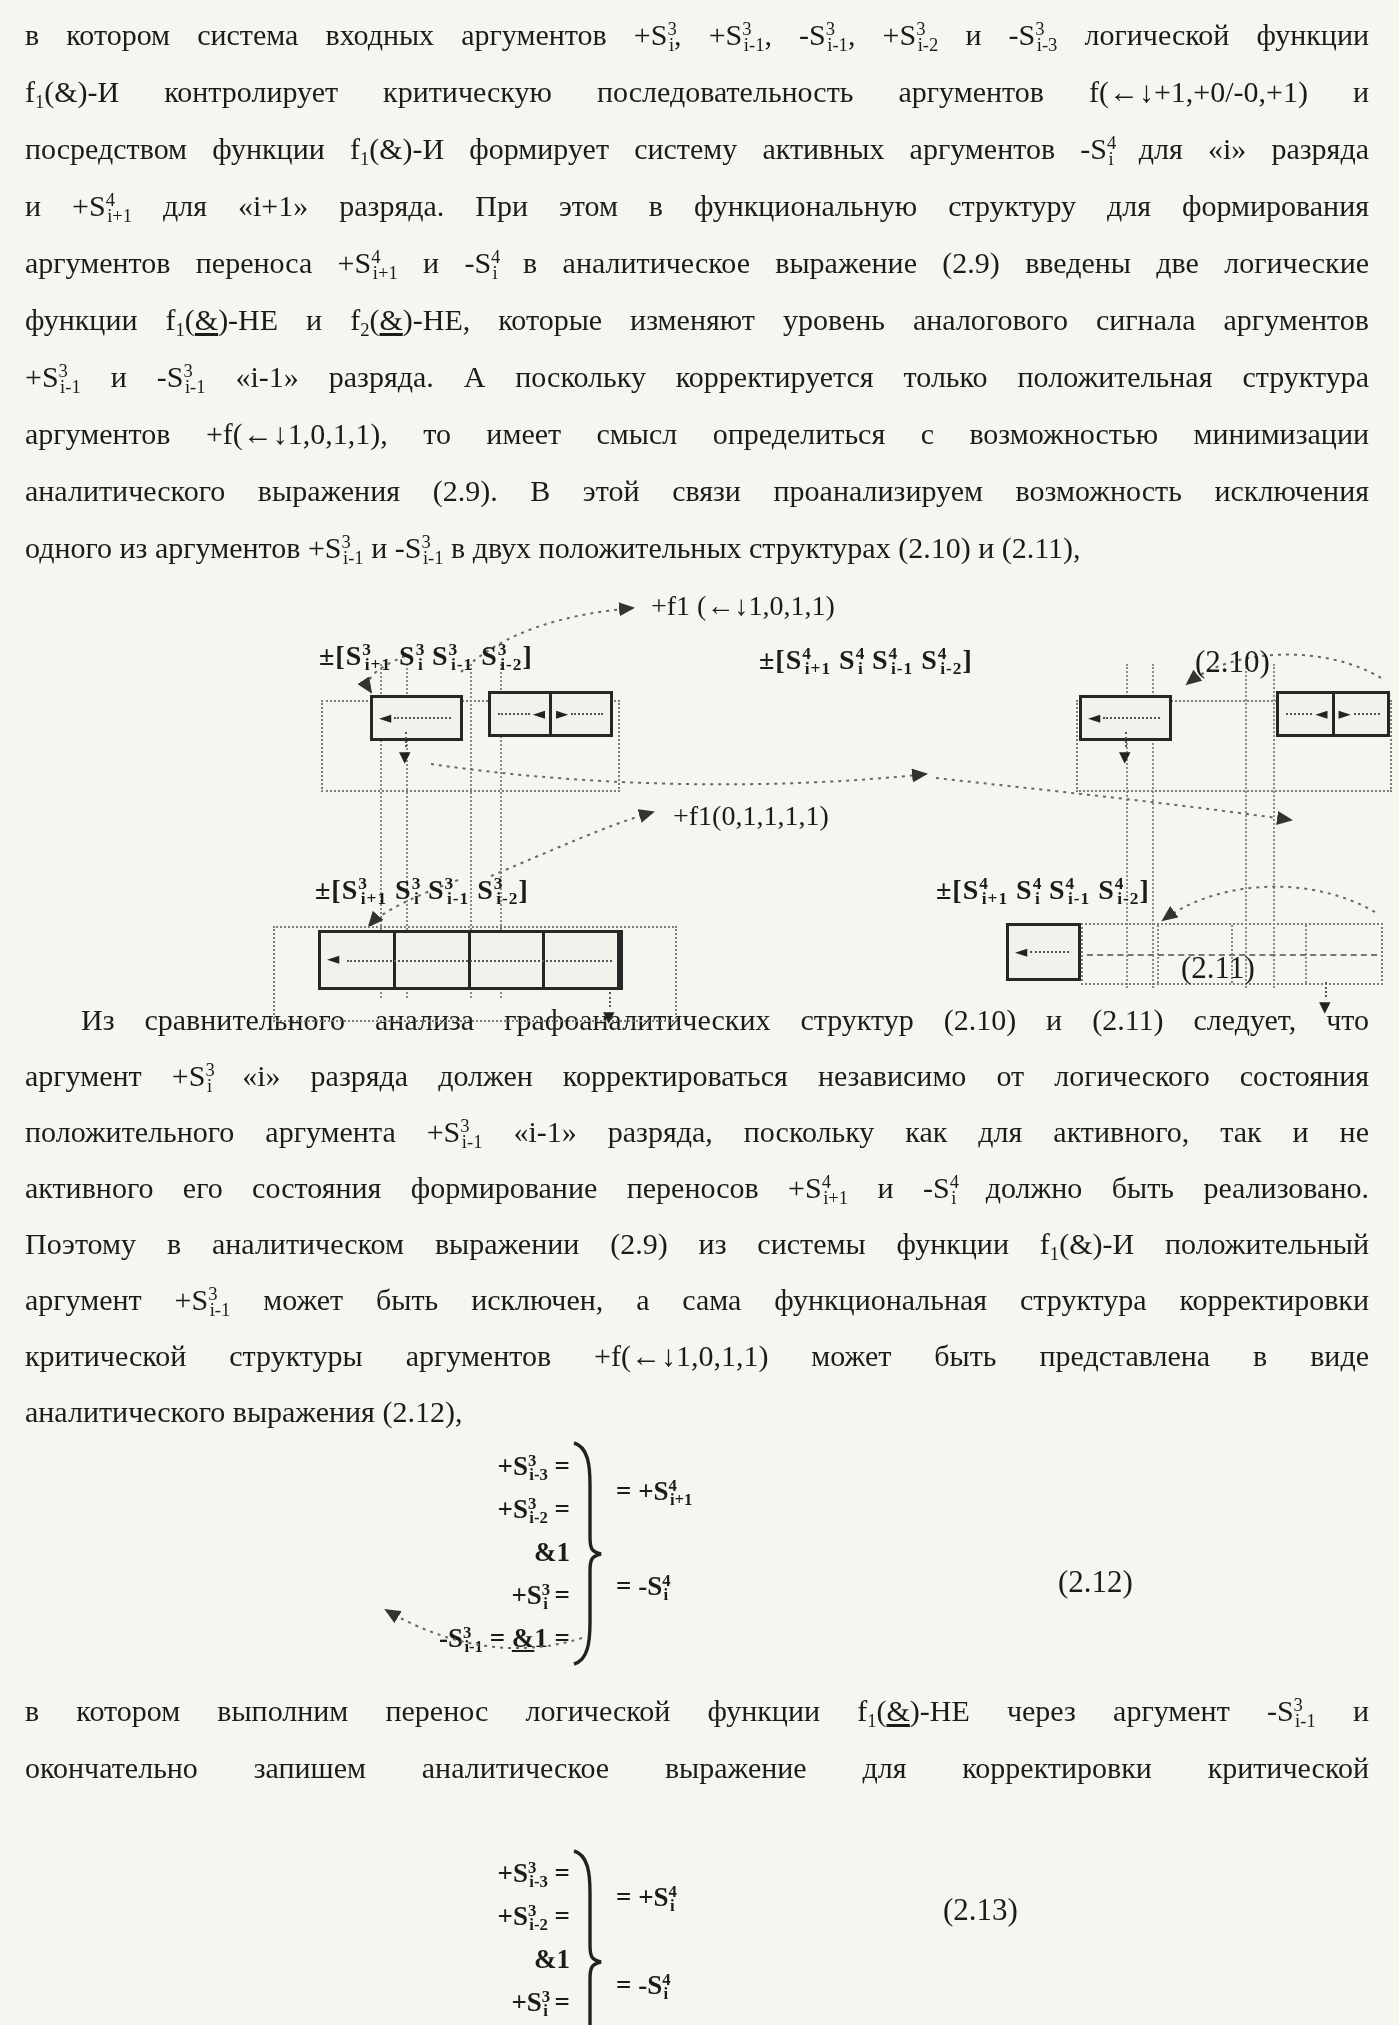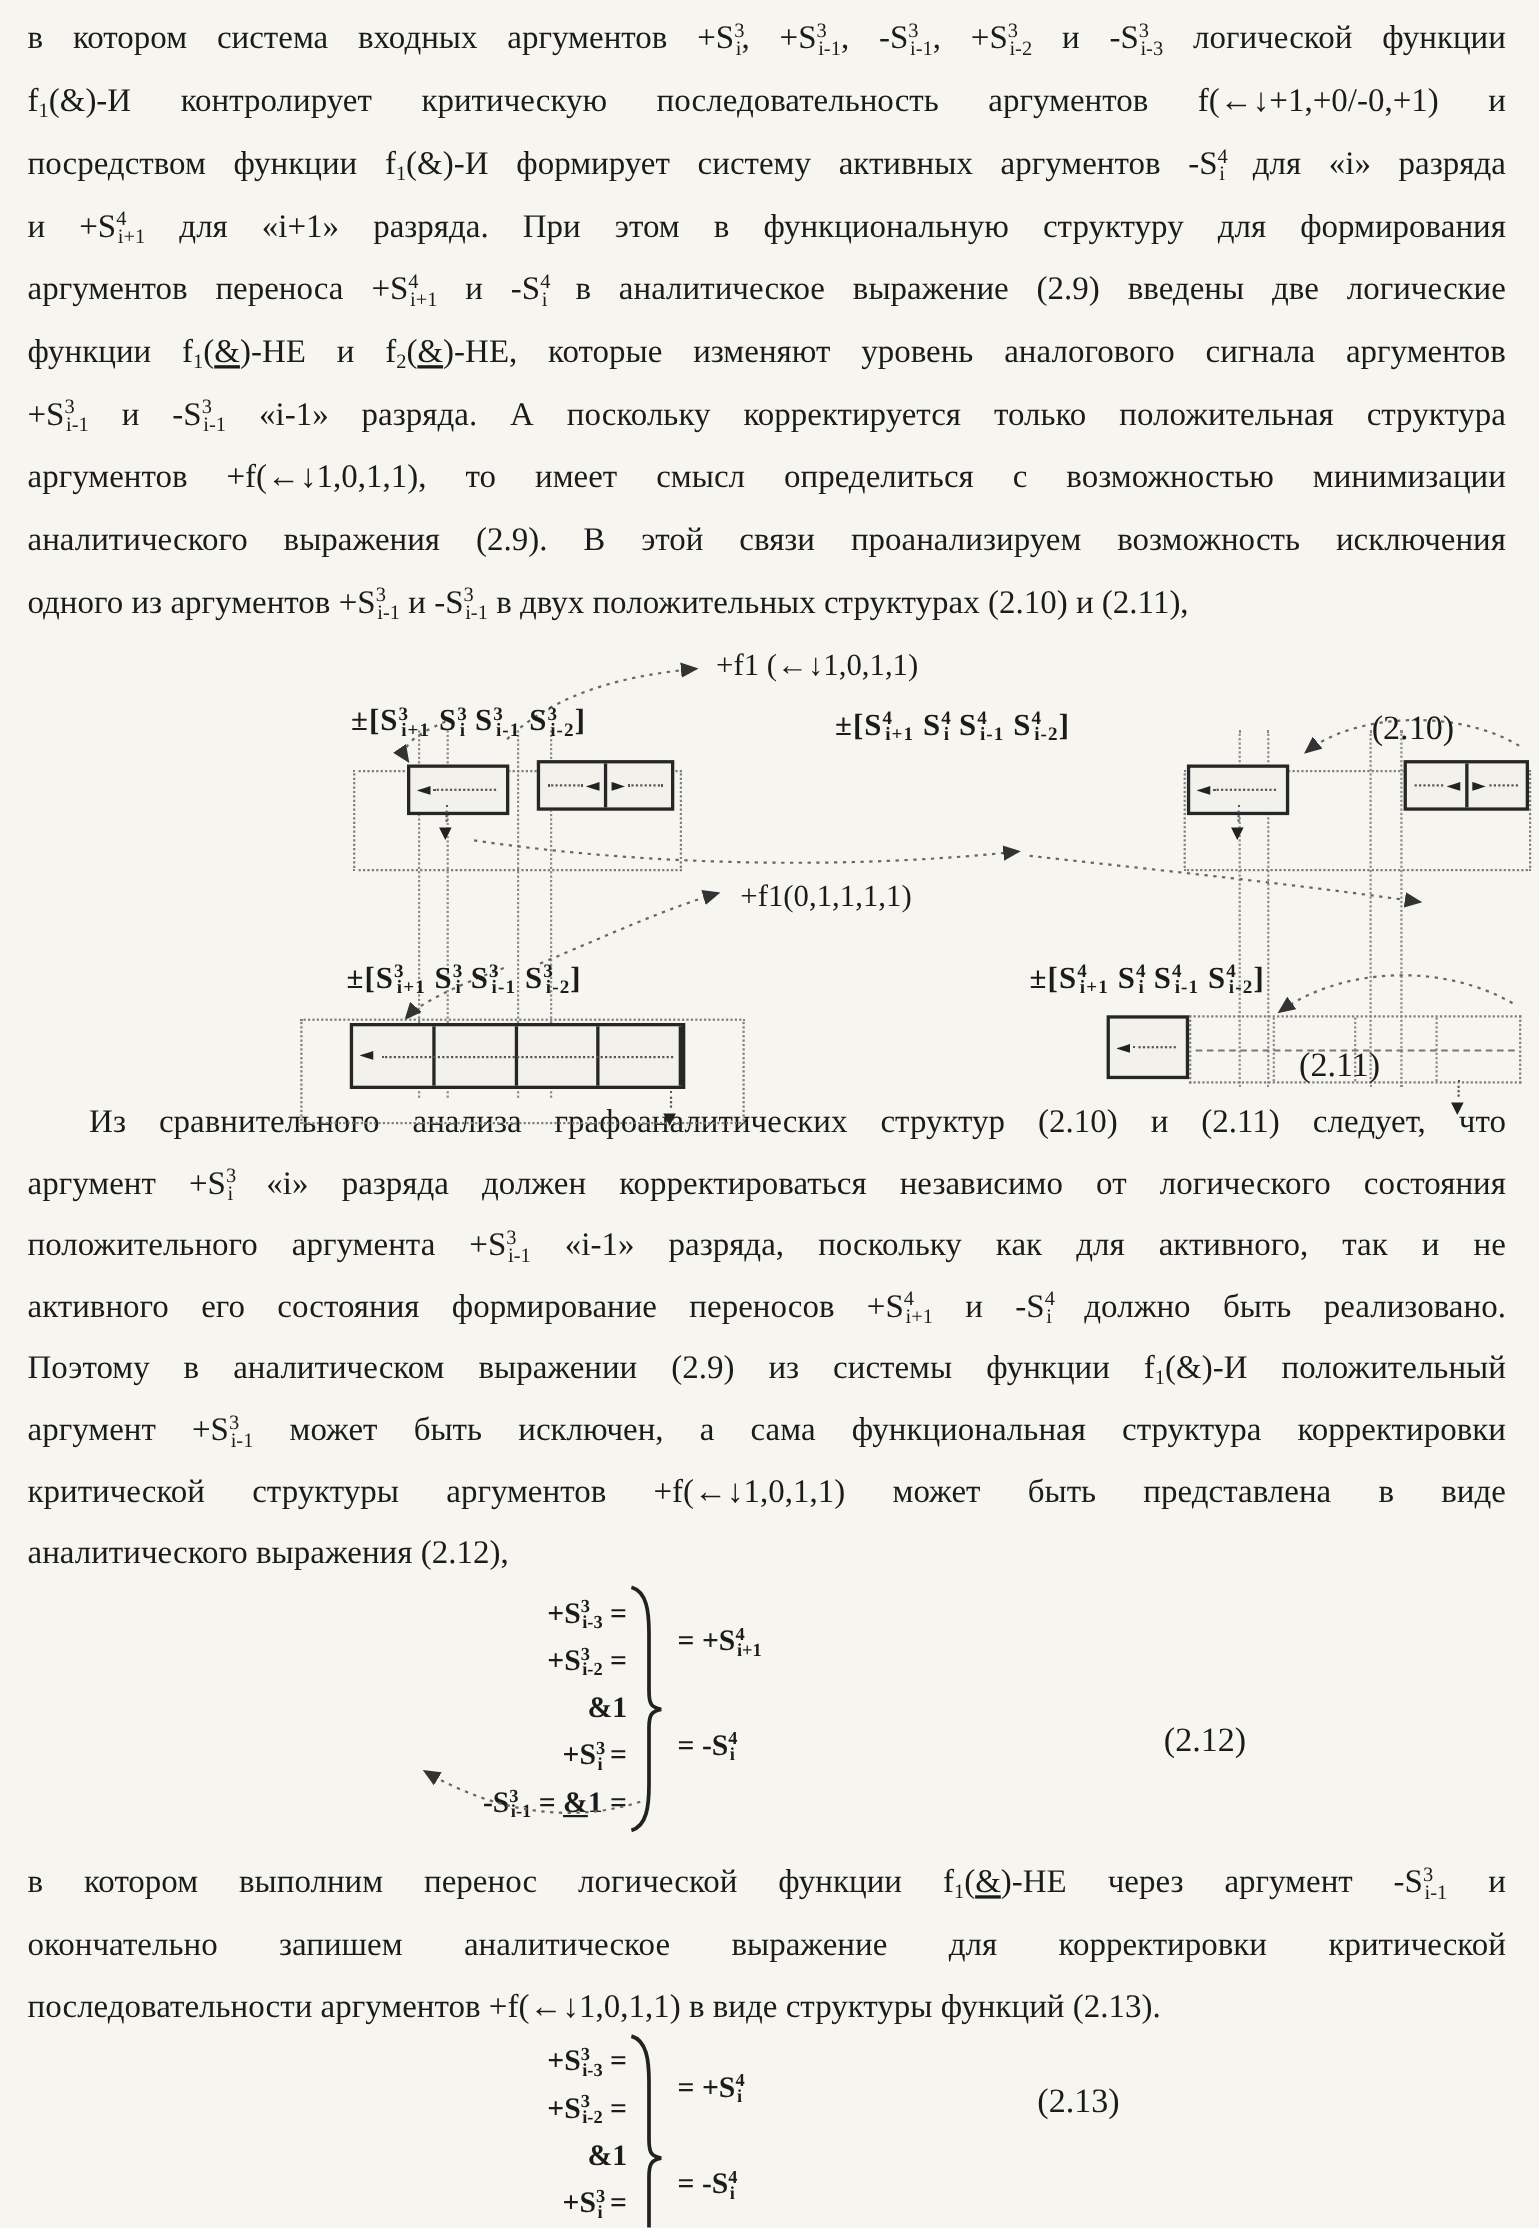--- a/index.html
+++ b/index.html
@@ -94,21 +94,21 @@
   </svg>
 
   <div class="strip" style="left:347px;top:86px;width:24px;height:334px;"></div>
   <div class="strip" style="left:437px;top:86px;width:28px;height:334px;"></div>
   <div class="strip" style="left:1093px;top:86px;width:24px;height:324px;"></div>
   <div class="strip" style="left:1212px;top:86px;width:26px;height:324px;"></div>
 
   <div class="f-label" style="left:618px;top:12px;">+f1 (←↓1,0,1,1)</div>
   <div class="bform" style="left:286px;top:62px;">±[S<sup>3</sup><sub>i+1</sub> S<sup>3</sup><sub>i</sub>  S<sup>3</sup><sub>i-1</sub> S<sup>3</sup><sub>i-2</sub>]</div>
   <div class="bform" style="left:726px;top:66px;">±[S<sup>4</sup><sub>i+1</sub> S<sup>4</sup><sub>i</sub>  S<sup>4</sup><sub>i-1</sub> S<sup>4</sup><sub>i-2</sub>]</div>
-  <div class="eqnum" style="left:1214px;top:66px;">(2.10)</div>
+  <div class="eqnum" style="left:1162px;top:66px;">(2.10)</div>
 
   <div class="dotrect" style="left:288px;top:122px;width:295px;height:88px;"></div>
   <div class="sbox" style="left:337px;top:117px;width:93px;height:46px;">
     <span class="ic">◄</span>
       <span class="tail"></span>
   </div>
   <div class="dblbox" style="left:455px;top:113px;width:125px;height:46px;">
     <span class="half h1">
         <span class="tail"></span>
         <span class="ic">◄</span>
@@ -197,21 +197,20 @@
         <path d="M0,0 L16,7 L0,14 z" fill="#333"></path>
       </marker>
     </defs>
     <path d="M214,62 C152,82 82,72 18,34" fill="none" stroke="#666" stroke-width="2" stroke-dasharray="3 5" marker-end="url(#ah2)"></path>
   </svg>
 </div>
 
 <div class="abs para p3" style="top:1682px;">
     <div class="tline">в котором   выполним  перенос  логической  функции  f<sub>1</sub>(<span class="und">&amp;</span>)-НЕ  через  аргумент  -S<sup>3</sup><sub>i-1</sub>  и</div>
     <div class="tline">окончательно  запишем  аналитическое  выражение  для   корректировки  критической</div>
-    <div class="tline last">последовательности  аргументов +f(←↓1,0,1,1) в виде структуры функций (2.13).</div>
   </div>
 
 <div class="abs formula" style="top:1852px;height:173px;">
   <div class="f-rows" style="top:0;">
       <div class="f-row">+S<sup>3</sup><sub>i-3</sub> =</div>
       <div class="f-row">+S<sup>3</sup><sub>i-2</sub> =</div>
       <div class="f-row">&amp;1</div>
       <div class="f-row">+S<sup>3</sup><sub>i</sub> =</div>
       <div class="f-row last">- =</div>
     </div>

